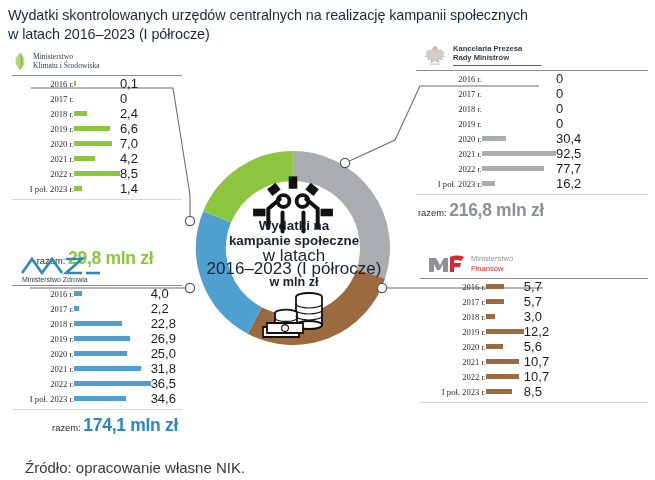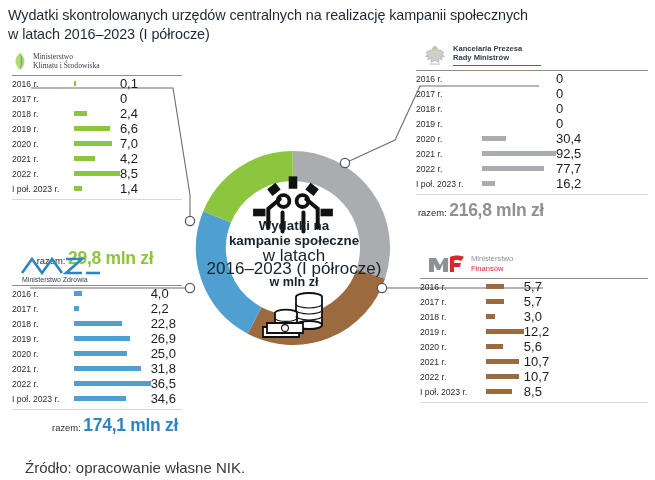--- a/index.html
+++ b/index.html
@@ -24,22 +24,22 @@
   
   .block{position:absolute;}
   .logo-row{display:flex;align-items:flex-start;gap:5px;}
   .logo-txt{font-size:7.6px;line-height:9.4px;color:#33404d;font-family:"Liberation Serif",serif;}
   .logo-txt.sans{font-family:"Liberation Sans",sans-serif;}
   .rule{height:1px;background:#8c8c8c;width:100%;}
 
   table.rows{border-collapse:collapse;width:100%;}
   table.rows td{padding:0;vertical-align:middle;}
   td.yr{
-    font-size:8.6px;color:#2b2b2b;text-align:left;white-space:nowrap;
-    padding-right:3px;height:14.4px;font-family:Liberation Sans, sans-serif;
+    font-size:8.6px;color:#2b2b2b;text-align:right;white-space:nowrap;
+    padding-right:3px;height:14.4px;font-family:Liberation Serif, serif;
   }
   td.barcell{width:1px;}
   .bar{height:5px;border-radius:0;display:block;}
   td.val{
     font-size:13px;font-weight:400;color:#1d1d1d;white-space:nowrap;
     padding-left:4px;font-family:"Liberation Sans",sans-serif;
   }
   .totalrule{height:1px;margin-top:3px;}
   .total{
     margin-top:5px;font-size:9.4px;color:#2b2b2b;white-space:nowrap;

